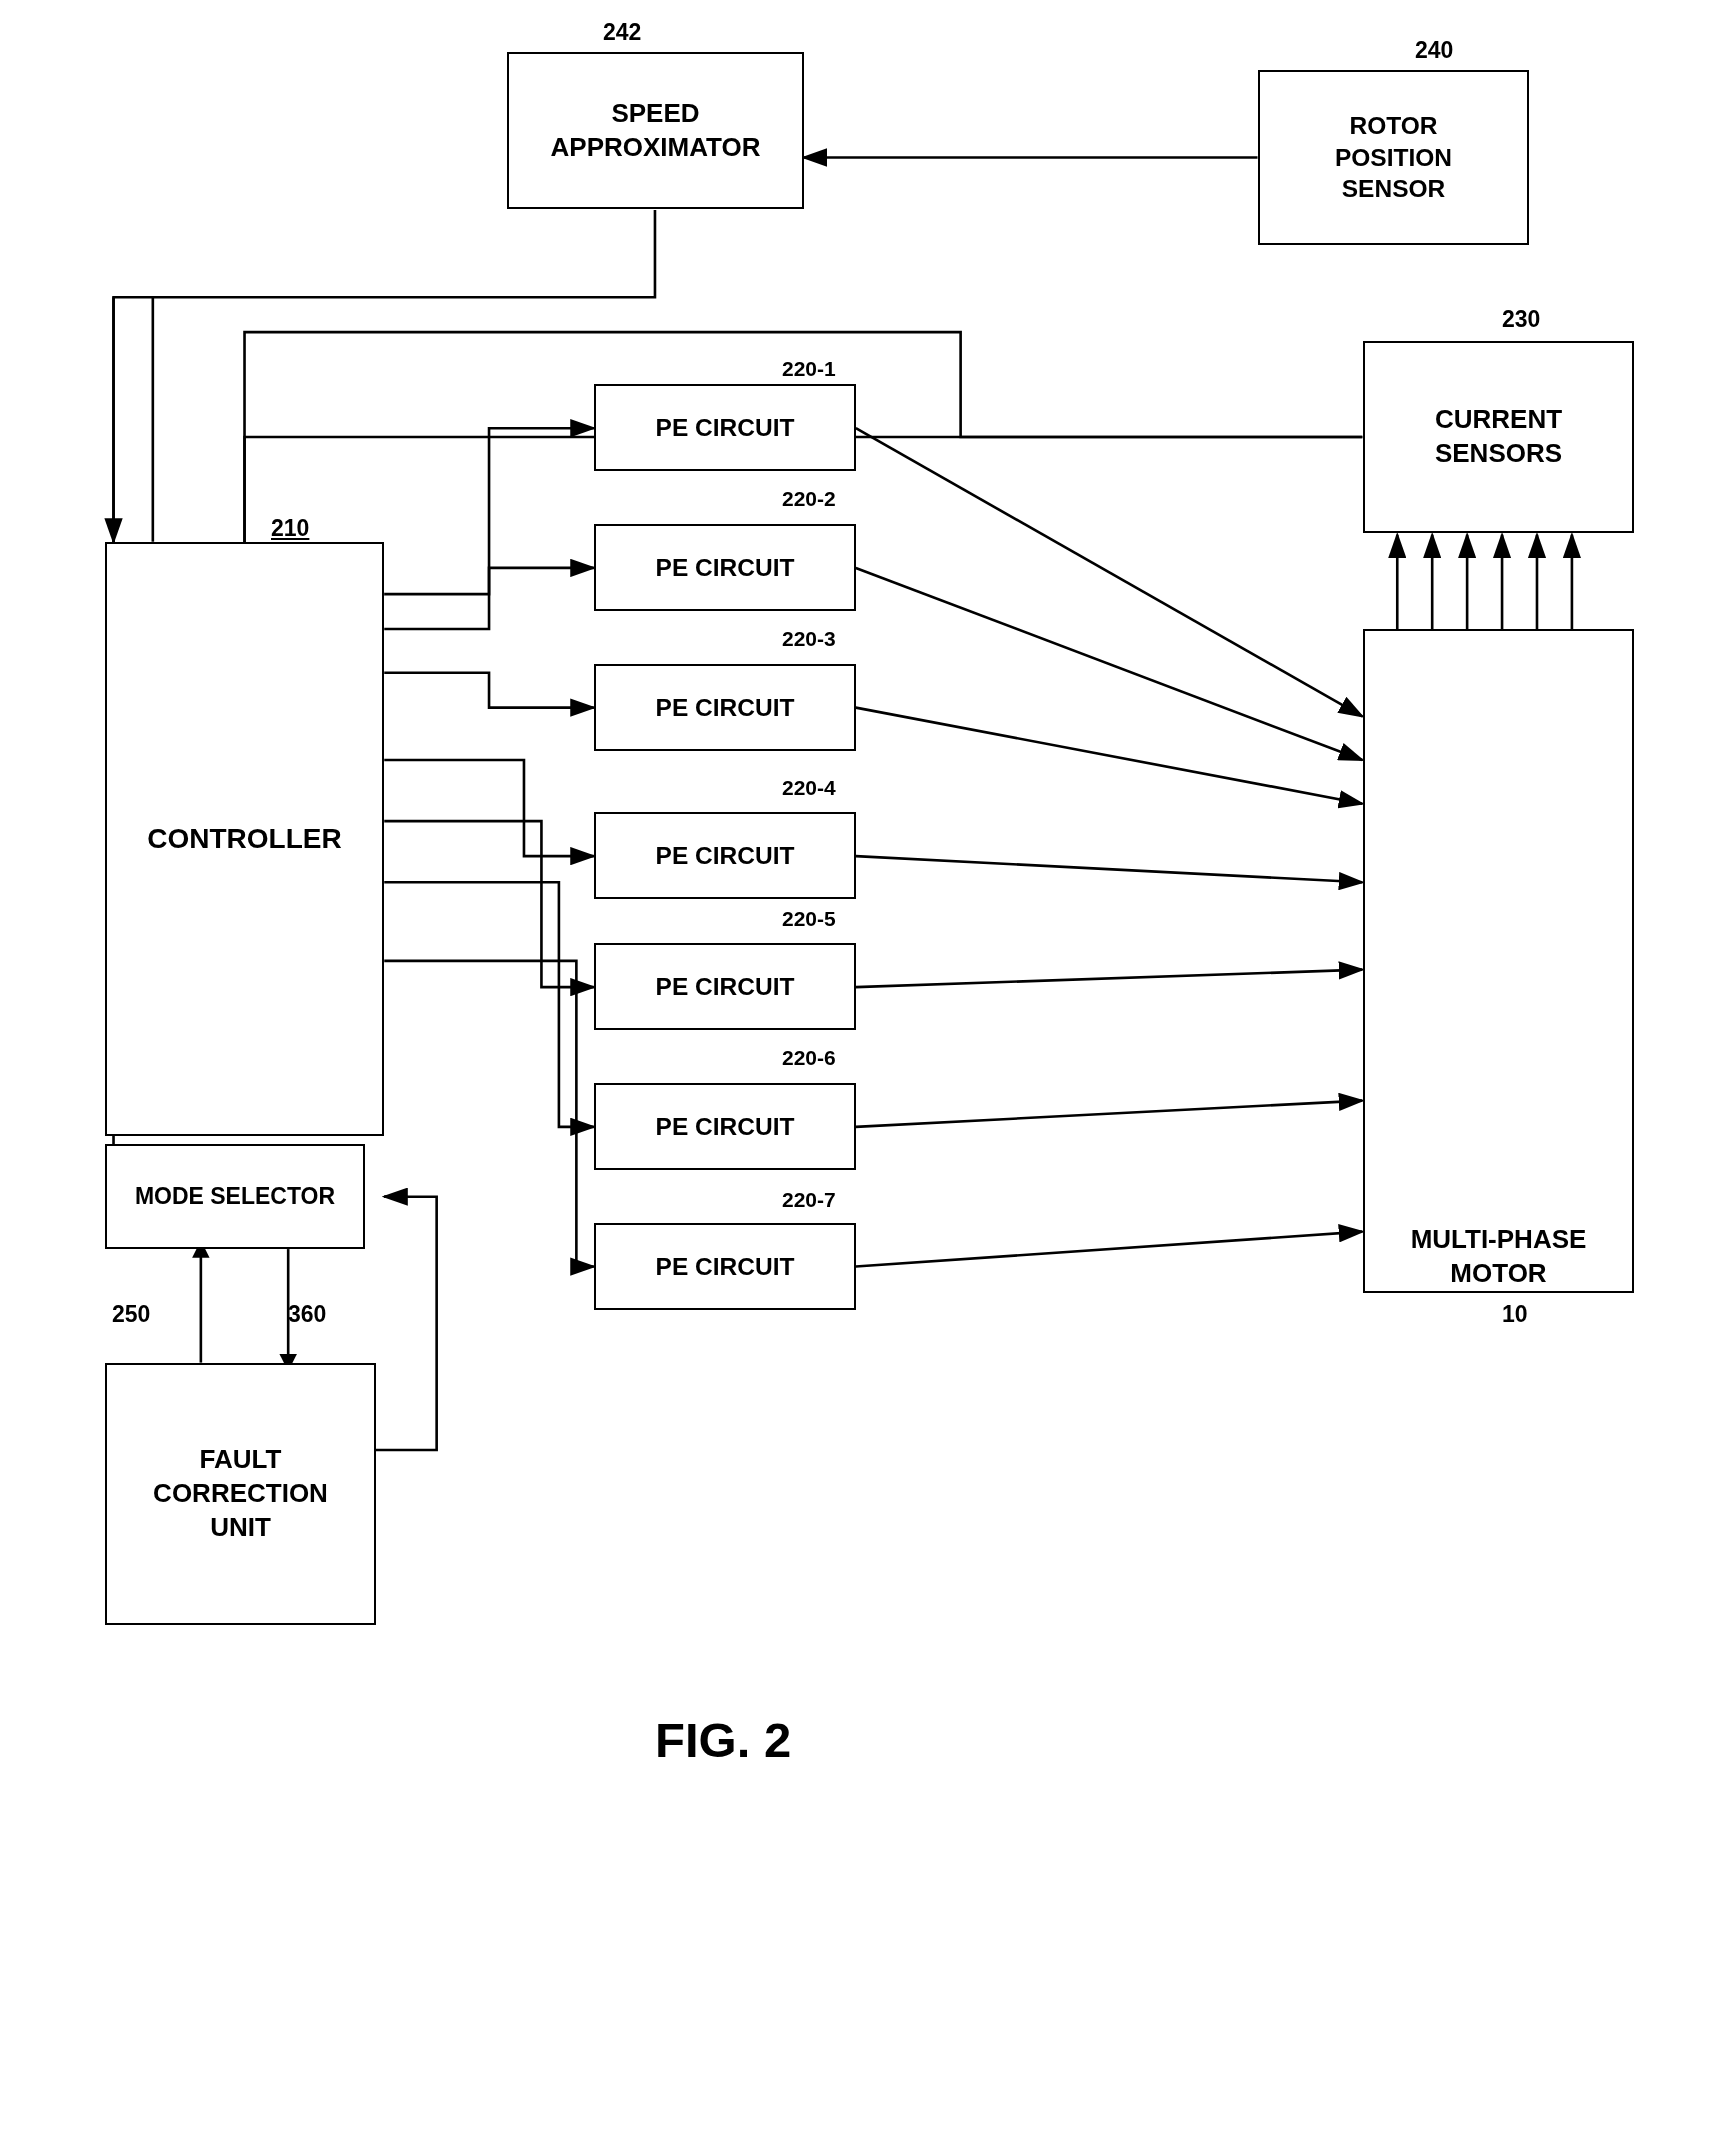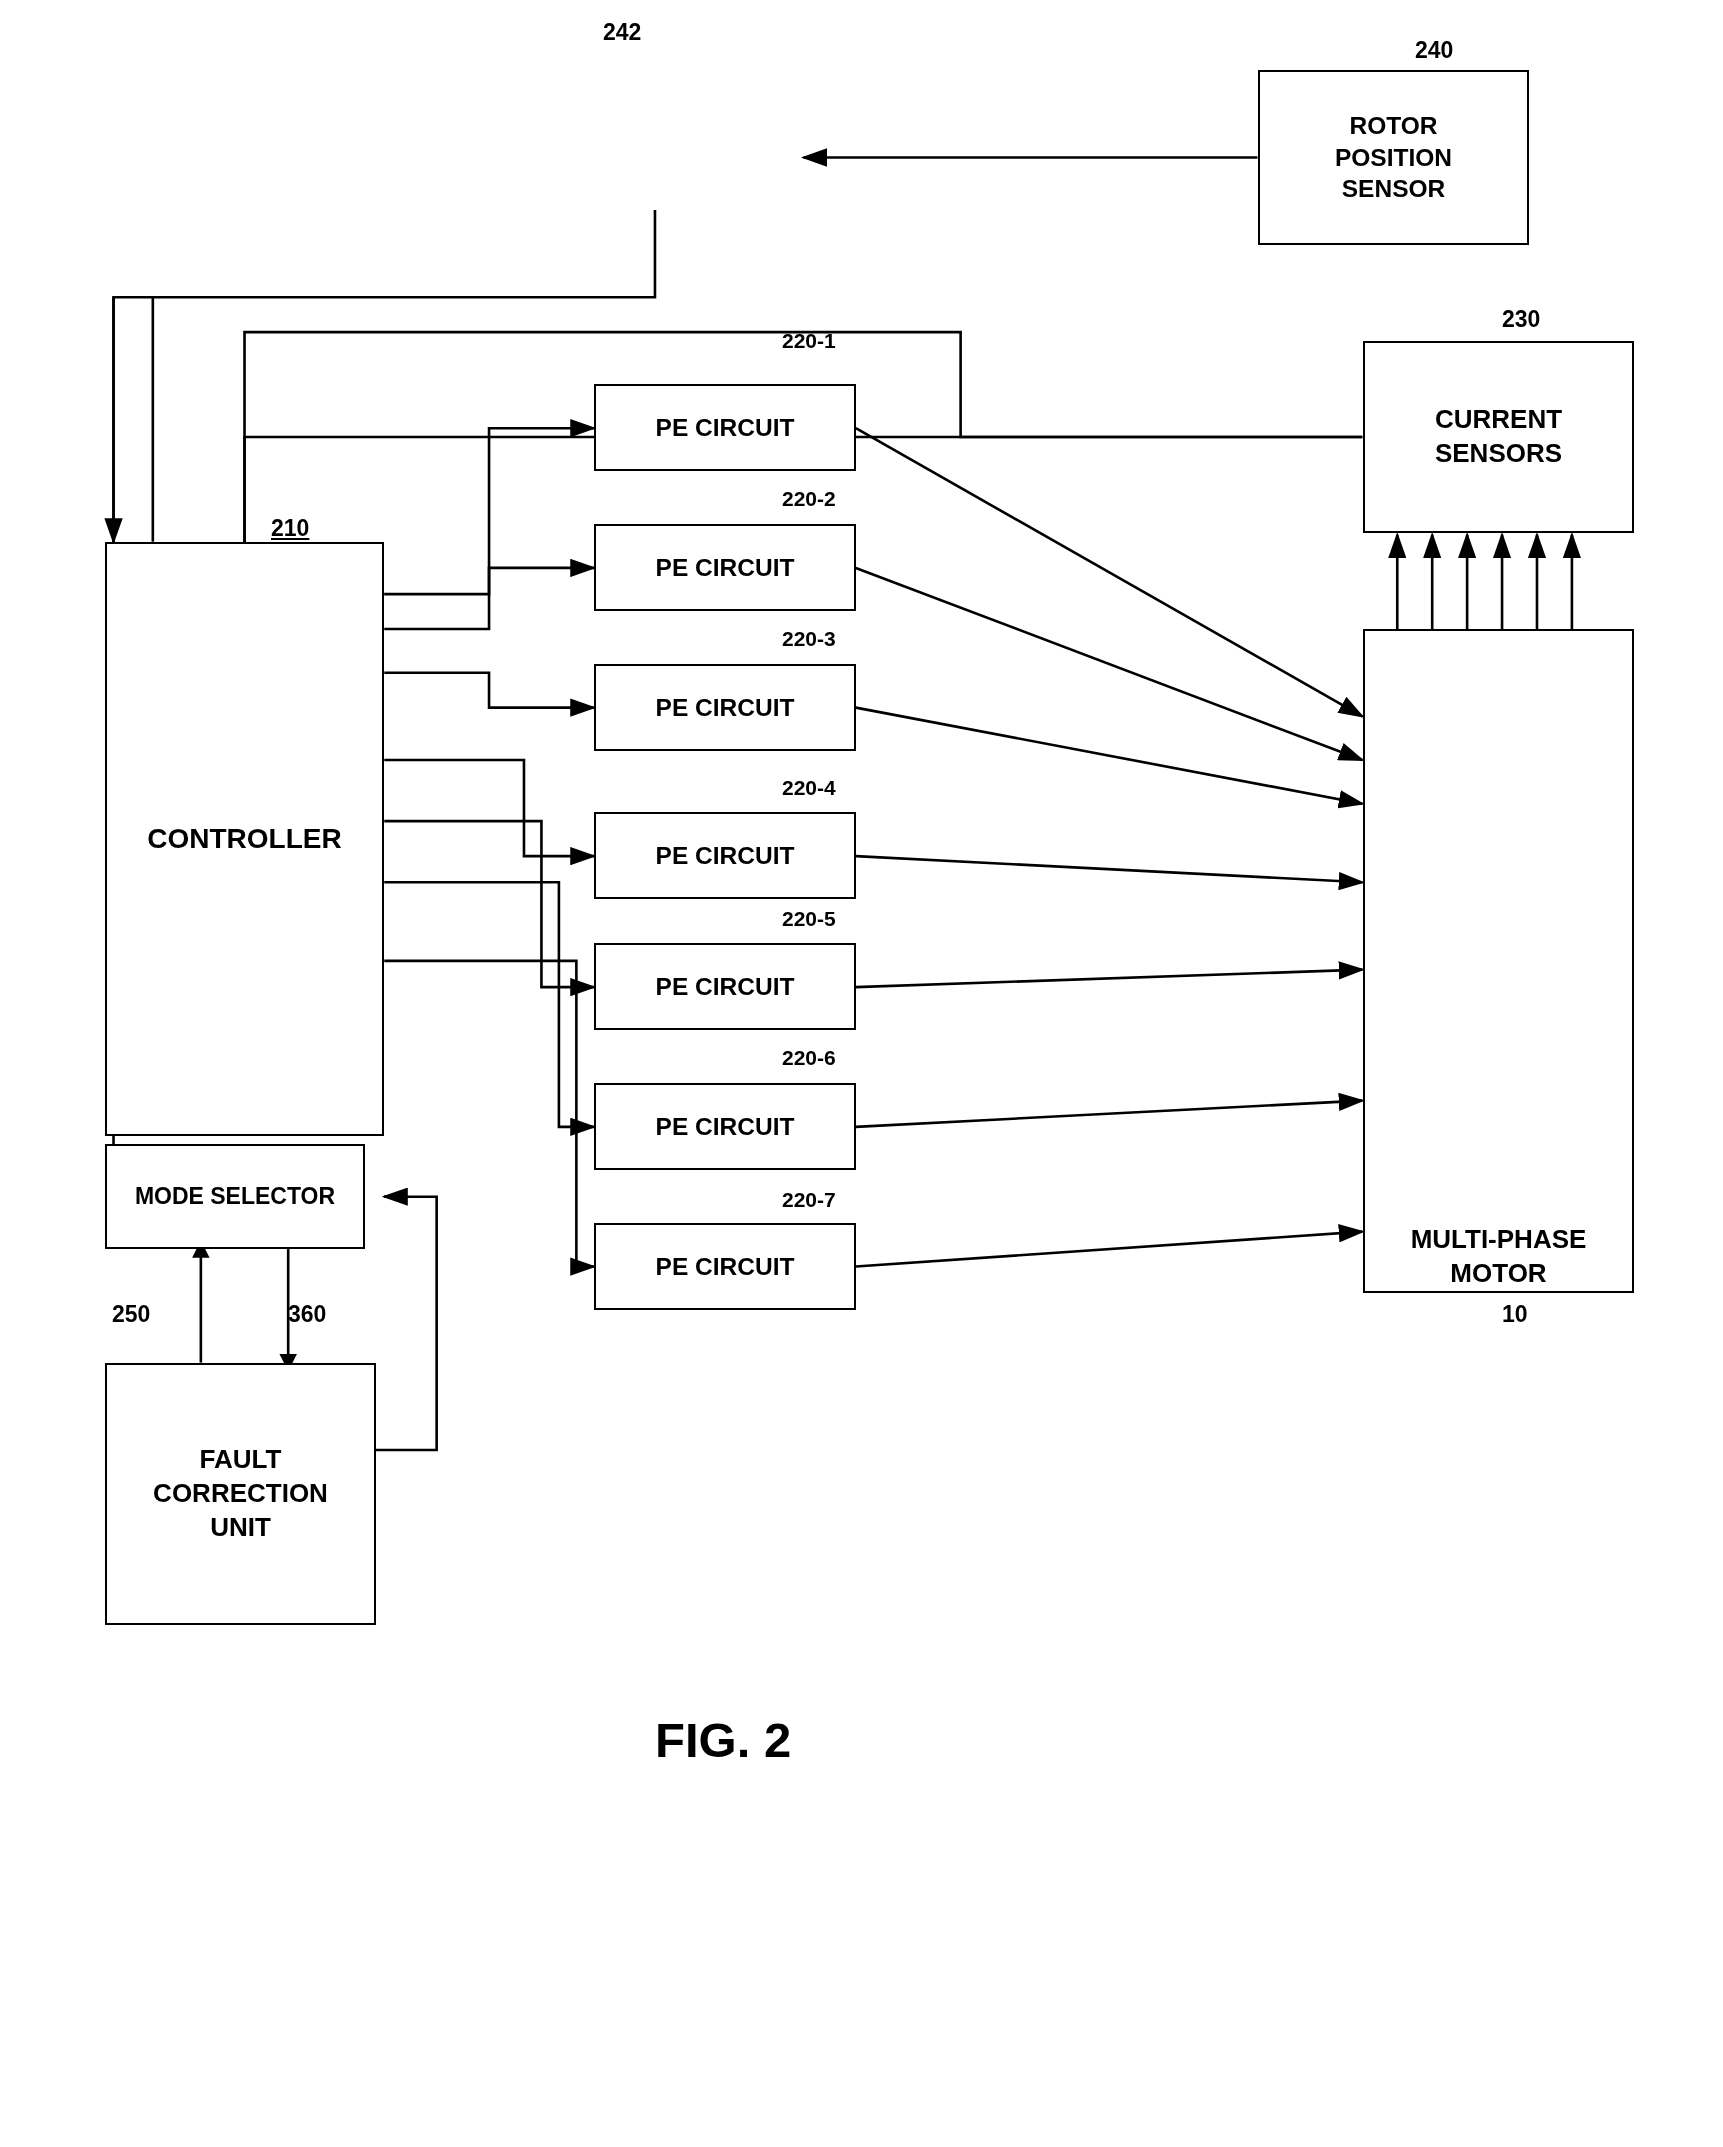--- a/index.html
+++ b/index.html
@@ -130,20 +130,24 @@
     <polygon points="220,1440 230,1420 240,1440" fill="#000"></polygon>
     <polygon points="320,1550 330,1570 340,1550" fill="#000"></polygon>
 
     <polyline points="430,1660 500,1660 500,1370 440,1370"></polyline>
     <line x1="450" y1="1370" x2="440" y2="1370" marker-end="url(#arrowhead)"></line>
 
     <line x1="130" y1="340" x2="130" y2="1310"></line>
 
   </svg>
 
+  <div class="box" style="left:507px; top:52px; width:297px; height:157px; font-size:26px;">
+    <span>SPEED
+APPROXIMATOR</span>
+  </div>
 
   <div class="label" style="left:603px; top:19px; font-size:23px;">242</div>
 
   <div class="box" style="left:1258px; top:70px; width:271px; height:175px; font-size:24.5px;">
     <span>ROTOR<br>POSITION<br>SENSOR</span>
   </div>
 
   <div class="label" style="left:1415px; top:37px; font-size:23px;">240</div>
 
   <div class="box" style="left:1363px; top:341px; width:271px; height:192px; font-size:26px;">
@@ -172,21 +176,21 @@
 
   <div class="box" style="left:1363px; top:629px; width:271px; height:664px; font-size:26px;justify-content:flex-end;">
     <span>MULTI-PHASE<br>MOTOR</span>
   </div>
 
   <div class="label" style="left:1502px; top:1301px; font-size:23px;">10</div>
 
   <div class="box" style="left:594px; top:384px; width:262px; height:87px; font-size:24.5px;">
     <span>PE CIRCUIT</span>
   </div>
-  <div class="label" style="left:782px; top:329px; font-size:21px;text-align:center;">220-1</div>
+  <div class="label" style="left:782px; top:357px; font-size:21px;text-align:center;">220-1</div>
 
   <div class="box" style="left:594px; top:524px; width:262px; height:87px; font-size:24.5px;">
     <span>PE CIRCUIT</span>
   </div>
   <div class="label" style="left:782px; top:487px; font-size:21px;">220-2</div>
 
   <div class="box" style="left:594px; top:664px; width:262px; height:87px; font-size:24.5px;">
     <span>PE CIRCUIT</span>
   </div>
   <div class="label" style="left:782px; top:627px; font-size:21px;">220-3</div>

